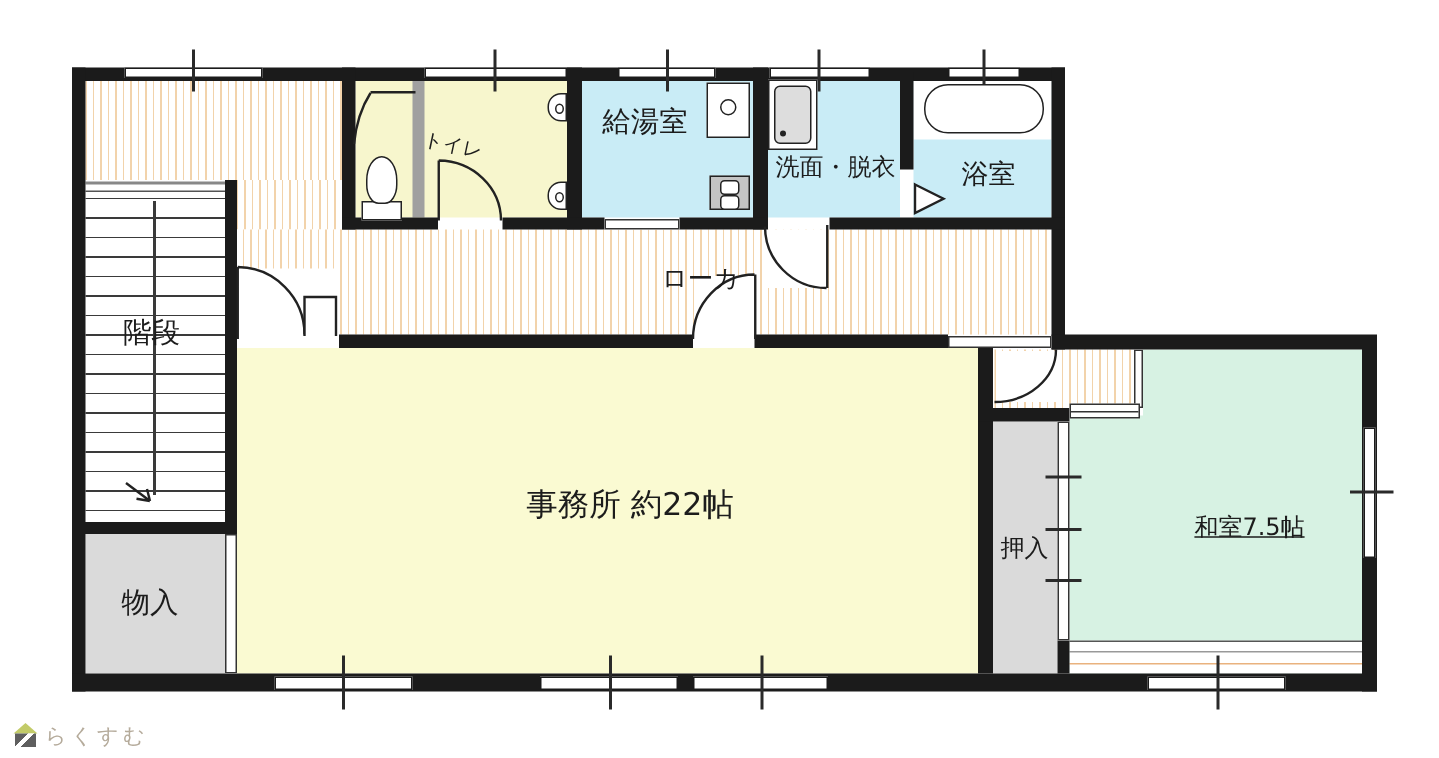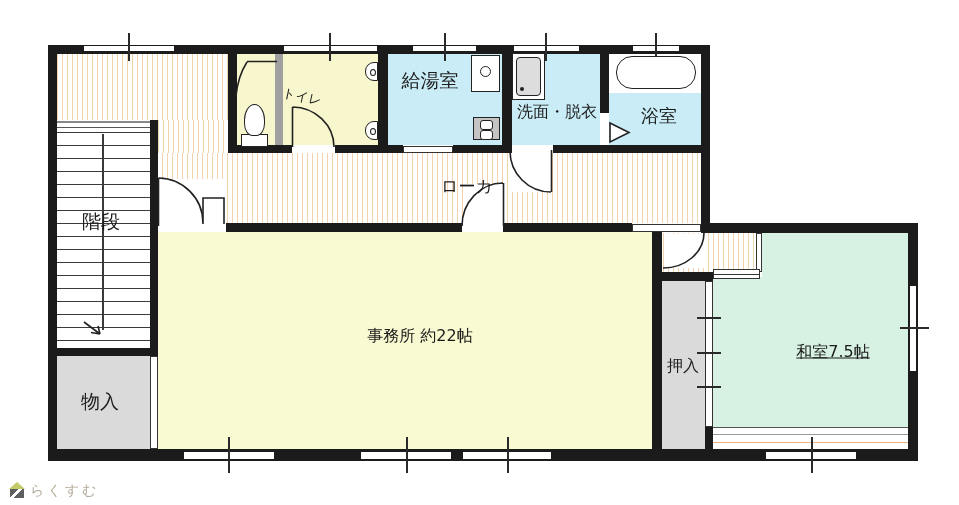--- a/index.html
+++ b/index.html
@@ -152,21 +152,21 @@
       <path d="M84,322 L100,334 M100,334 L91,332.5 M100,334 L98,326"></path>
     </g>
   </svg>
 
   <div class="room-label" style="left:101px;top:222px;font-size:19px;">階段</div>
   <div class="room-label" style="left:302px;top:97px;font-size:13px;transform:translate(-50%,-50%) rotate(12deg);">トイレ</div>
   <div class="room-label" style="left:430px;top:81px;font-size:19px;">給湯室</div>
   <div class="room-label" style="left:557px;top:112px;font-size:16px;">洗面・脱衣</div>
   <div class="room-label" style="left:659px;top:116px;font-size:18px;">浴室</div>
   <div class="room-label" style="left:467px;top:186px;font-size:17px;">ローカ</div>
-  <div class="room-label" style="left:420px;top:336px;font-size:16px;">事務所 約22帖</div>
+  <div class="room-label" style="left:420px;top:336px;font-size:21px;">事務所 約22帖</div>
   <div class="room-label" style="left:683px;top:366px;font-size:16px;text-align:right;">押入</div>
   <div class="room-label" style="left:833px;top:352px;font-size:16px;text-decoration:underline;">和室7.5帖</div>
   <div class="room-label" style="left:100px;top:402px;font-size:19px;text-align:center;">物入</div>
 
   <div class="abs" style="left:9px;top:481px;width:120px;height:20px;">
     <span>
       <span class="house-roof" style="left:0;top:1px;"></span>
       <span class="house-body" style="left:1px;top:8px;width:14px;height:9px;"></span>
     </span>
     <span class="logo-text" style="left:21px;top:1px;">らくすむ</span>

